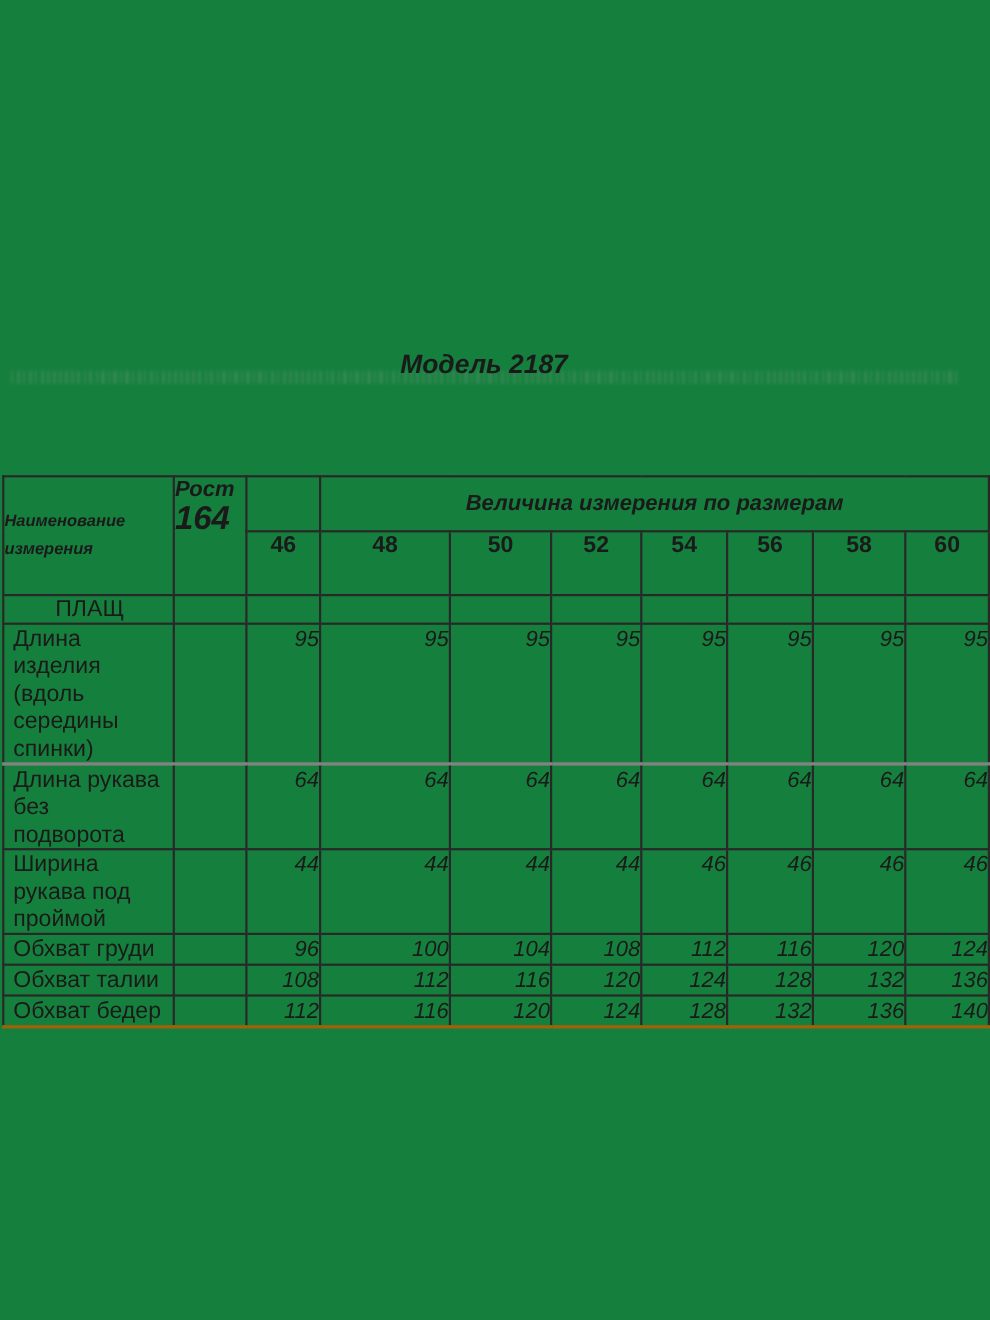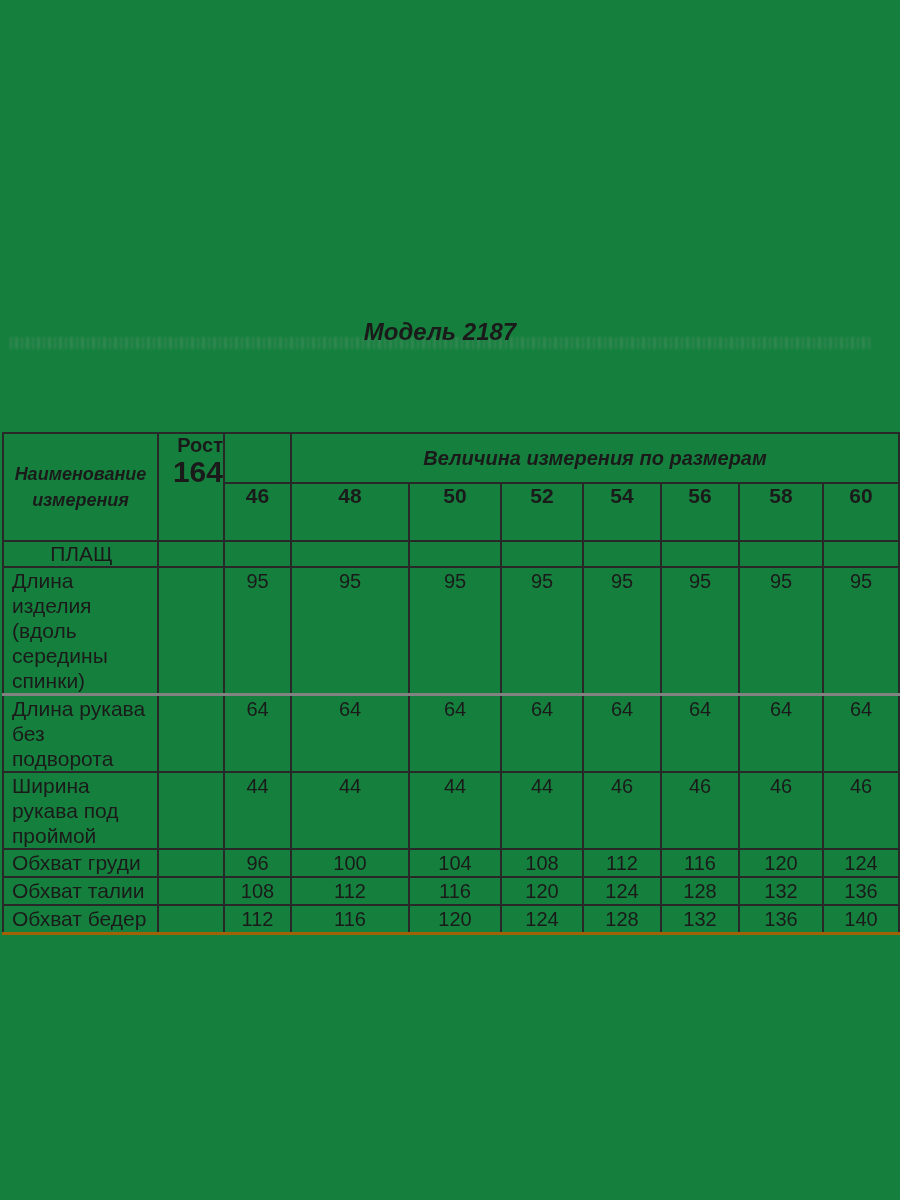--- a/index.html
+++ b/index.html
@@ -73,32 +73,32 @@
   }
   table.meas td {
     border: 2px solid #282828;
     padding: 0;
     overflow: hidden;
   }
   
   thead tr.h1 { height: 50px; }
   thead tr.h2 { height: 58px; }
   td.c-name {
-    text-align: center;
     vertical-align: middle;
     font-weight: bold;
     font-style: italic;
-    font-size: 18px;
+    font-size: 15px;
     line-height: 26px;
     padding: 0 4px;
   }
   td.c-rost {
-    text-align: right;
+    text-align: left;
     vertical-align: top;
     font-weight: bold;
+    font-style: italic;
     padding-top: 4px;
   }
   .rost-line1 { font-size: 20px; line-height: 23px; }
   .rost-line2 { font-size: 30px; line-height: 30px; }
   td.c-span {
     text-align: center;
     vertical-align: middle;
     font-weight: bold;
     font-style: italic;
     font-size: 20px;
@@ -118,24 +118,25 @@
     padding: 0 6px 0 8px;
     white-space: pre-line;
     text-align: left;
   }
   tbody tr.section td.lbl {
     text-align: center;
     white-space: normal;
     line-height: 24px;
   }
   tbody td.val {
-    text-align: center;
+    text-align: right;
     font-size: 20px;
     line-height: 25px;
     padding-top: 1px;
+    font-style: italic;
   }
   tbody tr:nth-child(1) { height: 25px; }
   tbody tr:nth-child(2) { height: 103px; }
   tbody tr:nth-child(3) { height: 51px; }
   tbody tr:nth-child(4) { height: 72px; }
   tbody tr:nth-child(5) { height: 28px; }
   tbody tr:nth-child(6) { height: 28px; border-radius: 12px; }
   tbody tr:nth-child(7) { height: 28px; }
   
   tbody tr:nth-child(3) td { border-top: 3px solid #828282; }

